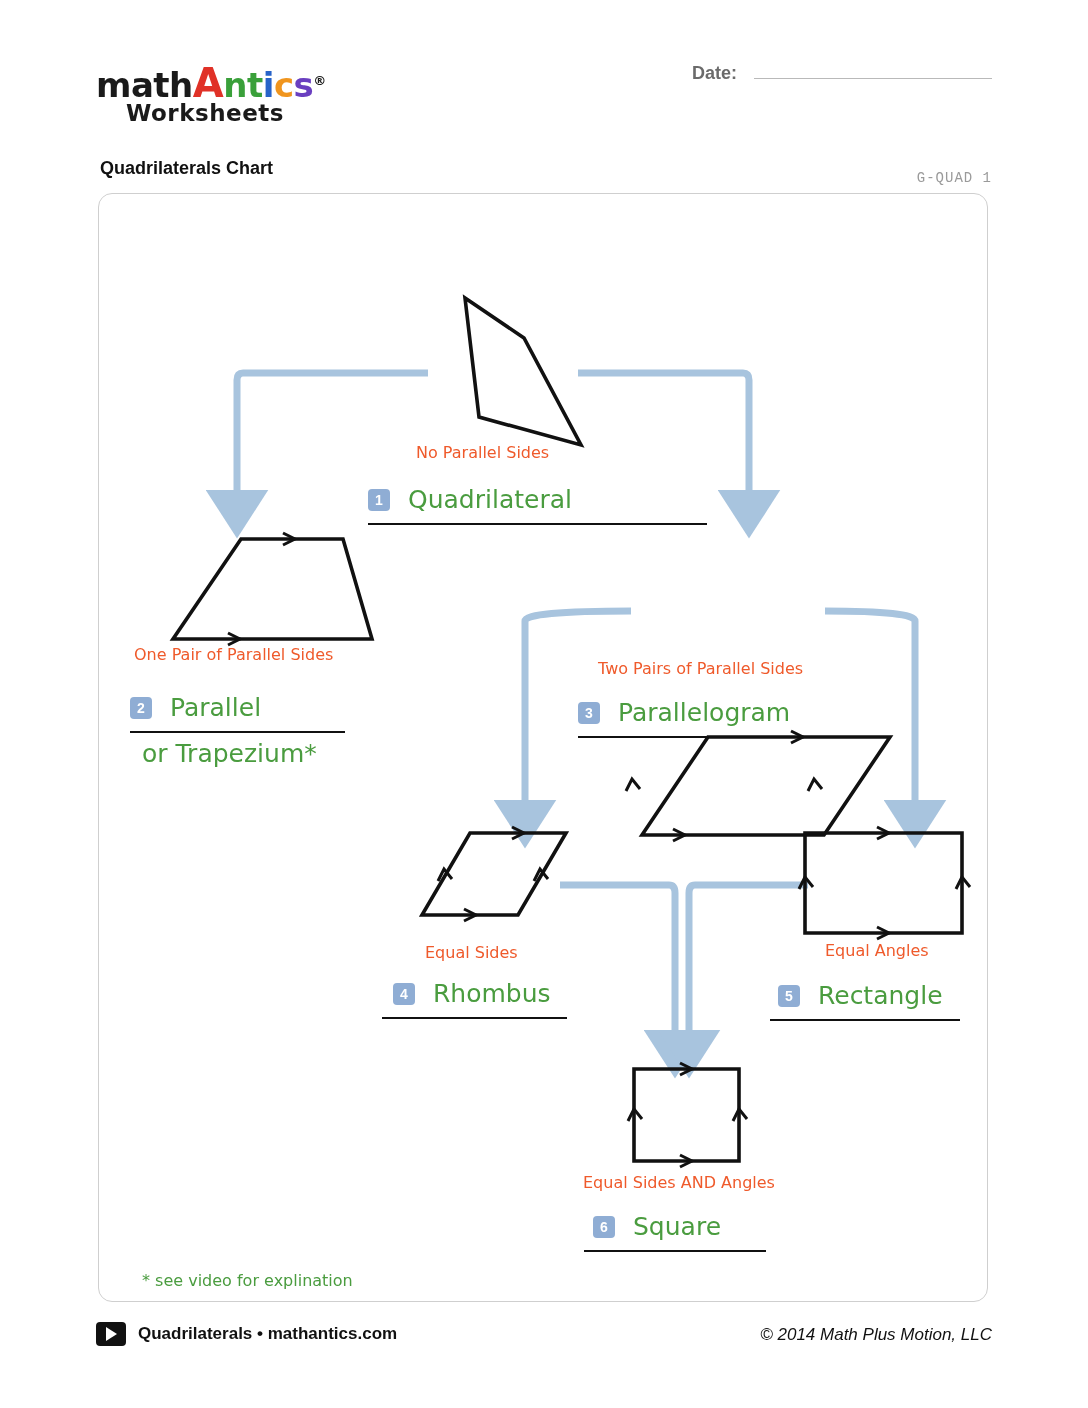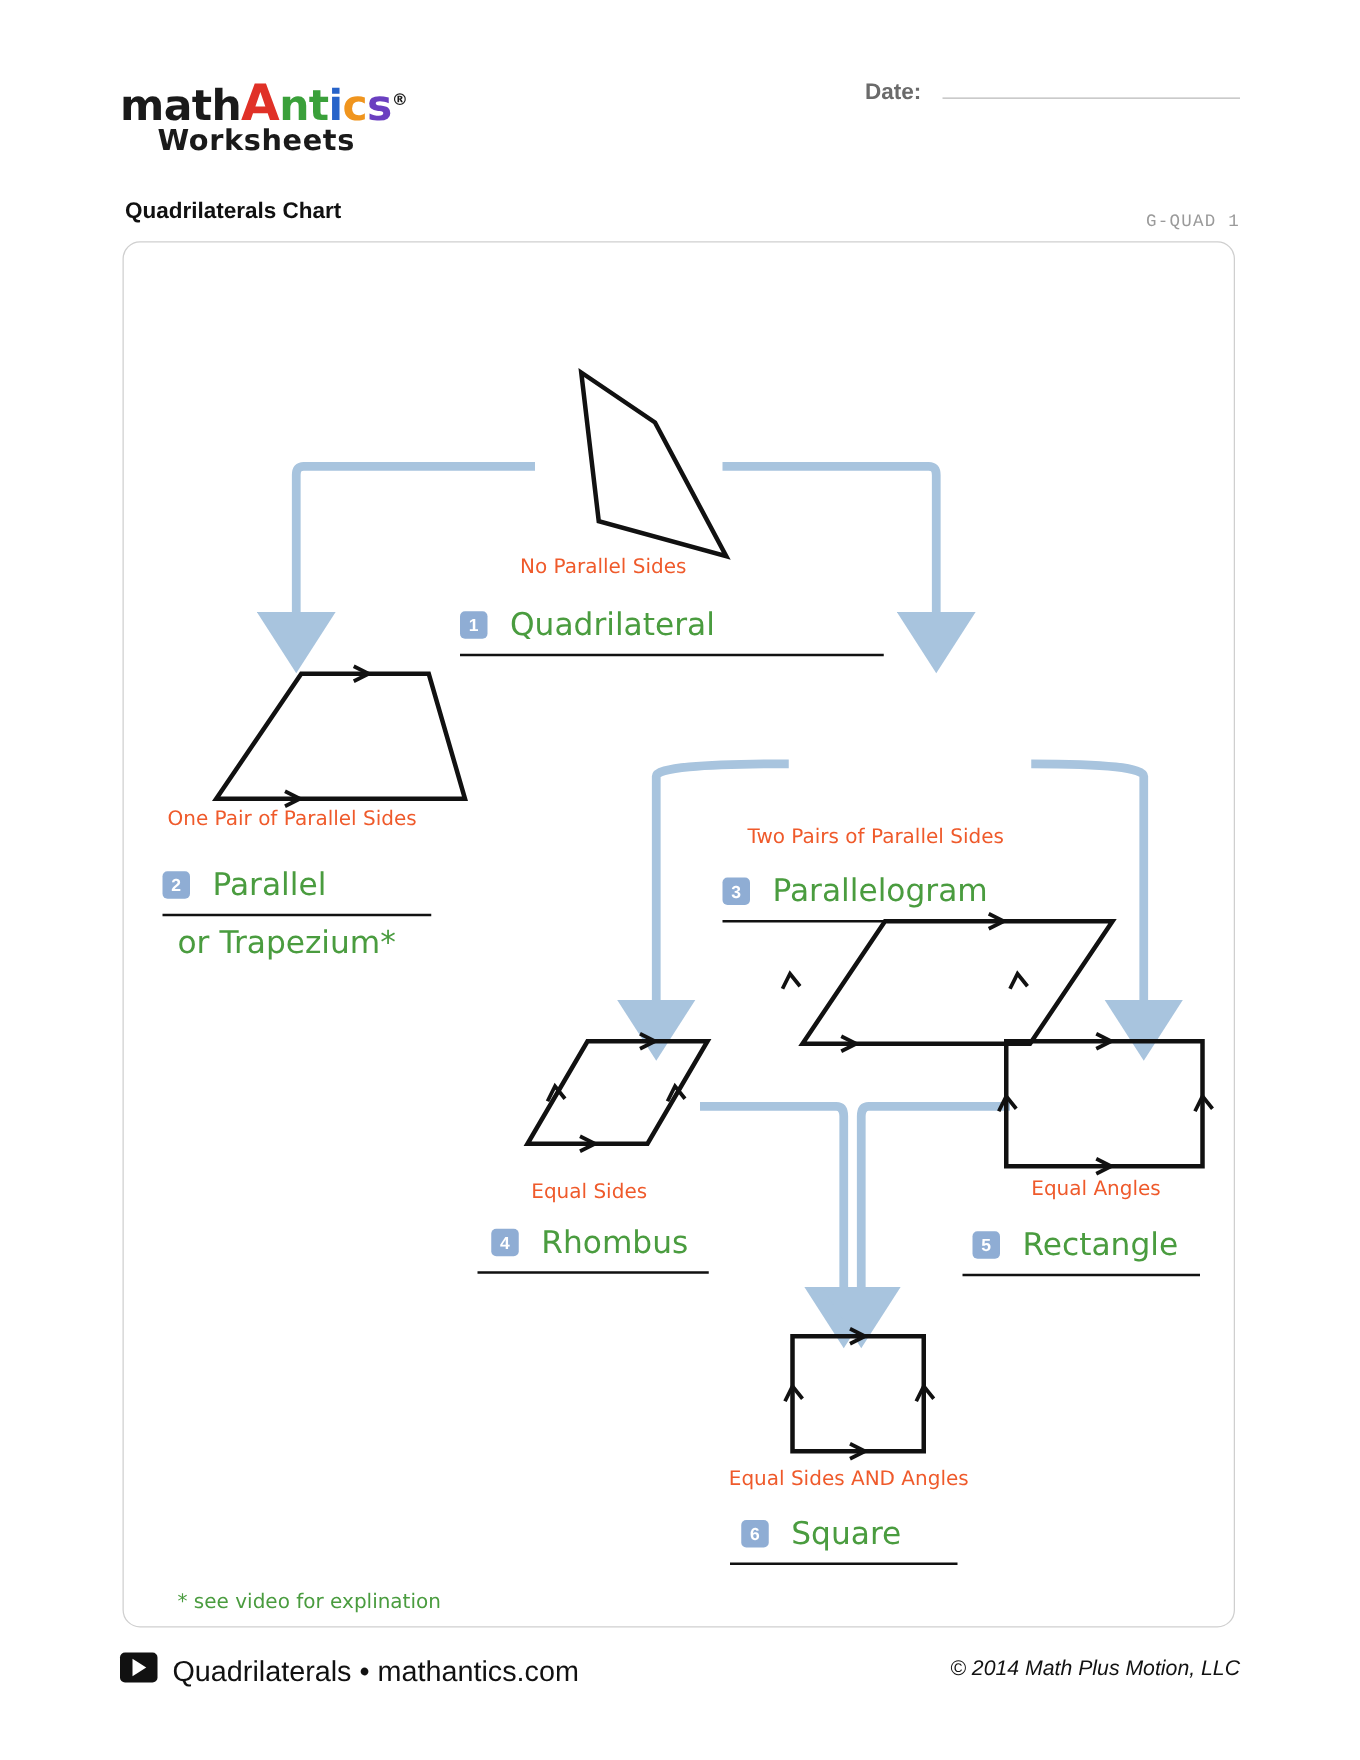--- a/index.html
+++ b/index.html
@@ -61,21 +61,21 @@
     margin-left:18px;}
   .underline{position:absolute;height:0;border-bottom:2.5px solid #111;}
   .sub{position:absolute;color:#4a9c3f;font-family:"DejaVu Sans", sans-serif;font-size:25px;white-space:nowrap;}
   .footnote{position:absolute;color:#4a9c3f;font-family:"DejaVu Sans", sans-serif;font-size:16px;white-space:nowrap;}
 
   
   .footer{position:absolute;left:96px;right:96px;top:1318px;height:40px;}
   .play{position:absolute;left:0;top:4px;width:30px;height:24px;background:#111;border-radius:4px;}
   .play:after{content:"";position:absolute;left:10px;top:5px;width:0;height:0;
     border-left:11px solid #fff;border-top:7px solid transparent;border-bottom:7px solid transparent;}
-  .foot-left{position:absolute;left:42px;top:6px;font-size:23px;font-weight:normal;color:#111;}
+  .foot-left{position:absolute;left:42px;top:6px;font-size:17px;font-weight:bold;color:#111;}
   .foot-right{position:absolute;right:0;top:7px;font-size:17px;font-style:italic;color:#111;}
 </style>
 </head>
 <body>
 
 <div class="page">
 
   <div class="logo">
     <div class="logo-line1"><span class="w">math</span><span class="a-big l1">A</span><span class="l2">n</span><span class="l3">t</span><span class="l4">i</span><span class="l5">c</span><span class="l6">s</span><span class="reg">®</span></div>
     <div class="logo-line2">Worksheets</div>

